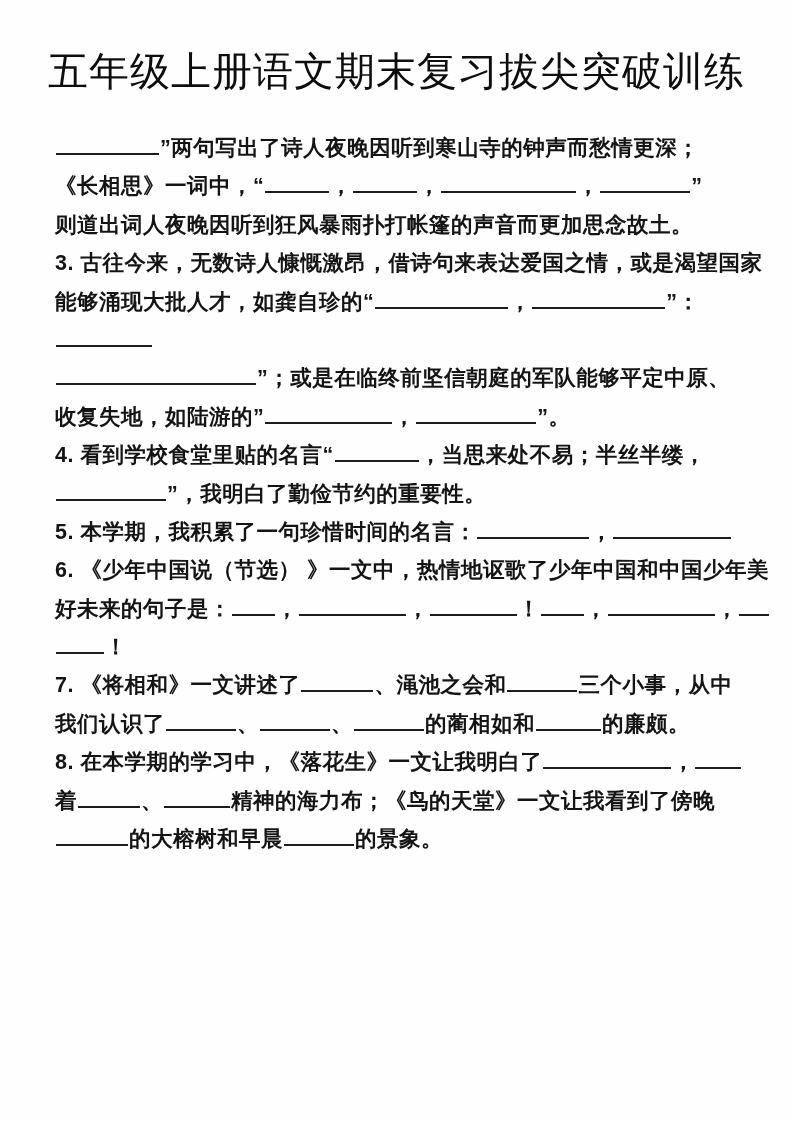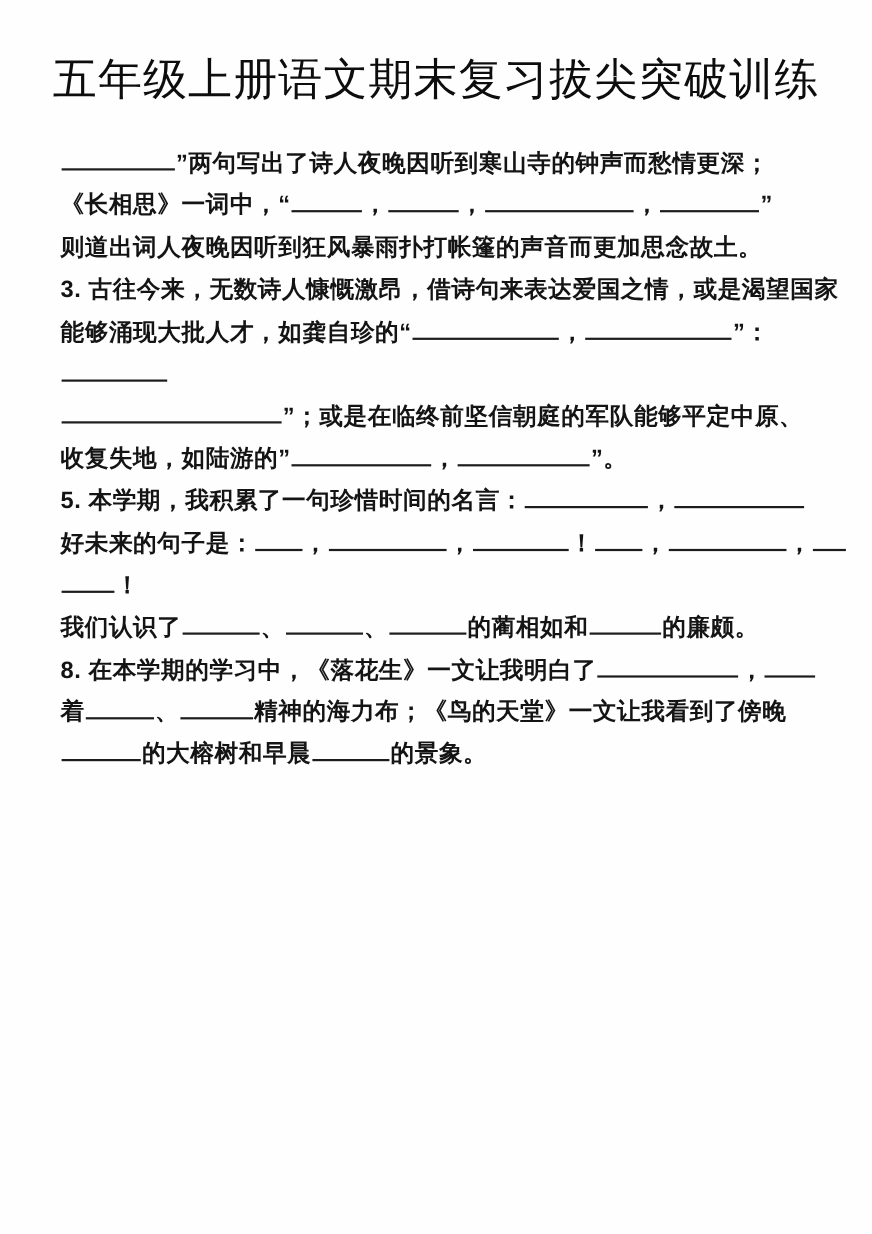--- a/index.html
+++ b/index.html
@@ -53,27 +53,33 @@
         <div class="line"><span class="text-run">则道出词人夜晚因听到狂风暴雨扑打帐篷的声音而更加思念故土。</span></div>
       </div>
       <div>
         <div class="line"><span class="text-run">3. 古往今来，无数诗人慷慨激昂，借诗句来表达爱国之情，或是渴望国家</span></div>
         <div class="line"><span class="text-run">能够涌现大批人才，如龚自珍的“</span><span class="blank" style="width: 133px;"></span><span class="text-run">，</span><span class="blank" style="width: 133px;"></span><span class="text-run">”：</span></div>
         <div class="line"><span class="blank" style="width: 96px;"></span></div>
         <div class="line"><span class="blank" style="width: 200px;"></span><span class="text-run">”；或是在临终前坚信朝庭的军队能够平定中原、</span></div>
         <div class="line"><span class="text-run">收复失地，如陆游的”</span><span class="blank" style="width: 127px;"></span><span class="text-run">，</span><span class="blank" style="width: 120px;"></span><span class="text-run">”。</span></div>
       </div>
       <div>
+        <div class="line"><span class="text-run">4. 看到学校食堂里贴的名言“</span><span class="blank" style="width: 84px;"></span><span class="text-run">，当思来处不易；半丝半缕，</span></div>
+        <div class="line"><span class="blank" style="width: 110px;"></span><span class="text-run">”，我明白了勤俭节约的重要性。</span></div>
+      </div>
+      <div>
         <div class="line"><span class="text-run">5. 本学期，我积累了一句珍惜时间的名言：</span><span class="blank" style="width: 112px;"></span><span class="text-run">，</span><span class="blank" style="width: 118px;"></span></div>
       </div>
       <div>
+        <div class="line"><span class="text-run">6. 《少年中国说（节选） 》一文中，热情地讴歌了少年中国和中国少年美</span></div>
         <div class="line"><span class="text-run">好未来的句子是：</span><span class="blank" style="width: 43px;"></span><span class="text-run">，</span><span class="blank" style="width: 107px;"></span><span class="text-run">，</span><span class="blank" style="width: 87px;"></span><span class="text-run">！</span><span class="blank" style="width: 43px;"></span><span class="text-run">，</span><span class="blank" style="width: 107px;"></span><span class="text-run">，</span><span class="blank" style="width: 30px;"></span></div>
         <div class="line"><span class="blank" style="width: 48px;"></span><span class="text-run">！</span></div>
       </div>
       <div>
+        <div class="line"><span class="text-run">7. 《将相和》一文讲述了</span><span class="blank" style="width: 72px;"></span><span class="text-run">、渑池之会和</span><span class="blank" style="width: 70px;"></span><span class="text-run">三个小事，从中</span></div>
         <div class="line"><span class="text-run">我们认识了</span><span class="blank" style="width: 70px;"></span><span class="text-run">、</span><span class="blank" style="width: 70px;"></span><span class="text-run">、</span><span class="blank" style="width: 70px;"></span><span class="text-run">的蔺相如和</span><span class="blank" style="width: 65px;"></span><span class="text-run">的廉颇。</span></div>
       </div>
       <div>
         <div class="line"><span class="text-run">8. 在本学期的学习中，《落花生》一文让我明白了</span><span class="blank" style="width: 128px;"></span><span class="text-run">，</span><span class="blank" style="width: 46px;"></span></div>
         <div class="line"><span class="text-run">着</span><span class="blank" style="width: 62px;"></span><span class="text-run">、</span><span class="blank" style="width: 66px;"></span><span class="text-run">精神的海力布；《鸟的天堂》一文让我看到了傍晚</span></div>
         <div class="line"><span class="blank" style="width: 72px;"></span><span class="text-run">的大榕树和早晨</span><span class="blank" style="width: 70px;"></span><span class="text-run">的景象。</span></div>
       </div>
     </div>
 </div>
 

